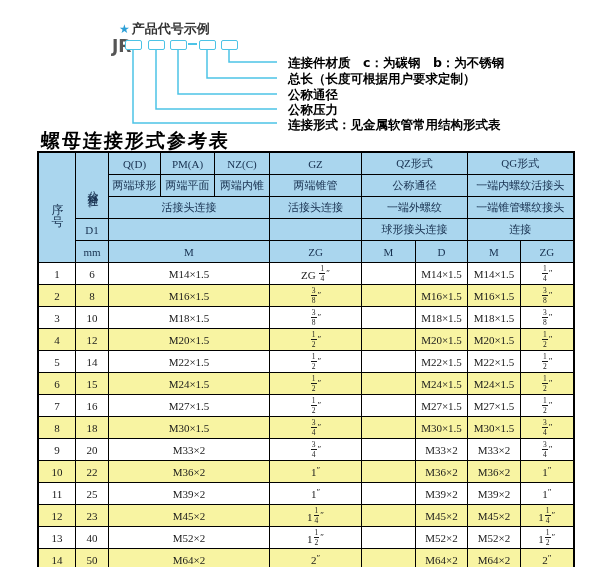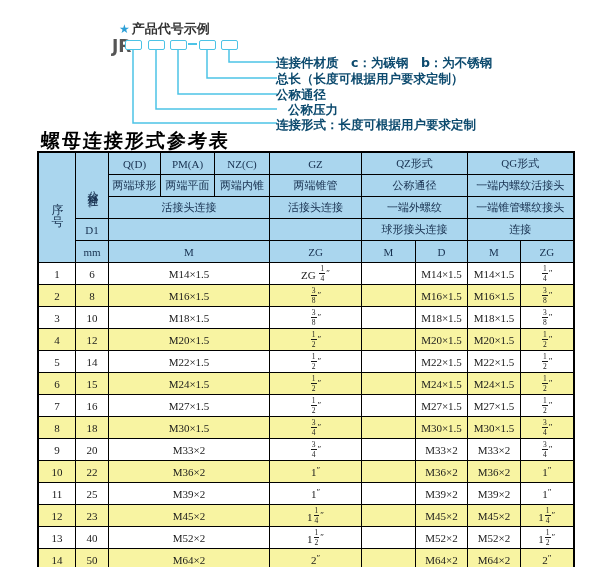--- a/index.html
+++ b/index.html
@@ -8,22 +8,22 @@
 
   
   .diag-title{position:absolute;left:119px;top:20px;font-family:"DejaVu Sans","Liberation Sans",sans-serif;
               font-size:13px;font-weight:bold;color:#333;}
   .diag-title .star{color:#2d9fd6;margin-right:2px;font-size:12px;}
   .jr{position:absolute;left:112px;top:36px;font-family:"DejaVu Sans","Liberation Sans",sans-serif;
       font-size:17px;font-weight:bold;color:#555;}
   .codebox{position:absolute;top:40px;width:15px;height:8px;border:1.5px solid #4cc3e6;border-radius:2px;background:#fff;}
   .codedash{position:absolute;top:43px;width:9px;height:2px;background:#4cc3e6;}
   .diag-lines{position:absolute;left:0;top:0;width:600px;height:140px;}
-  .diag-label{position:absolute;left:276px;font-family:"DejaVu Sans","Liberation Sans",sans-serif;
-              font-size:12.5px;font-weight:bold;color:#0c4a6e;white-space:nowrap;text-align:right;}
+  .diag-label{position:absolute;left:288px;font-family:"DejaVu Sans","Liberation Sans",sans-serif;
+              font-size:12.5px;font-weight:bold;color:#000000;white-space:nowrap;text-align:right;}
 
   
   .tbl-title{position:absolute;left:41px;top:128px;font-size:19px;font-weight:bold;
              font-family:"DejaVu Serif","Liberation Serif",serif;color:#000;letter-spacing:2px;
              transform:skewX(-4deg);}
 
   
   table.ref{position:absolute;left:37px;top:151px;border-collapse:collapse;table-layout:fixed;
             border:2px solid #000;font-size:11px;}
   table.ref td{border:1px solid #000;text-align:center;vertical-align:middle;padding:0 1px;
@@ -62,22 +62,22 @@
       <path d="M207 49 V78 H277"></path>
       <path d="M178 49 V94 H277"></path>
       <path d="M156 49 V109 H277"></path>
       <path d="M133 49 V123 H277"></path>
     </g>
   </svg>
 
   <div class="diag-label" style="top:55px;">连接件材质　c：为碳钢　b：为不锈钢</div>
   <div class="diag-label" style="top:71px;">总长（长度可根据用户要求定制）</div>
   <div class="diag-label" style="top:87px;">公称通径</div>
-  <div class="diag-label" style="top:102px;margin-left:12px;">公称压力</div>
-  <div class="diag-label" style="top:117px;">连接形式：长度可根据用户要求定制</div>
+  <div class="diag-label" style="top:102px;">公称压力</div>
+  <div class="diag-label" style="top:117px;">连接形式：见金属软管常用结构形式表</div>
 
   <div class="tbl-title">螺母连接形式参考表</div>
 
   <table class="ref">
     <colgroup>
       <col style="width:35px">
         <col style="width:33px">
         <col style="width:52px">
         <col style="width:54px">
       <col style="width:55px">

